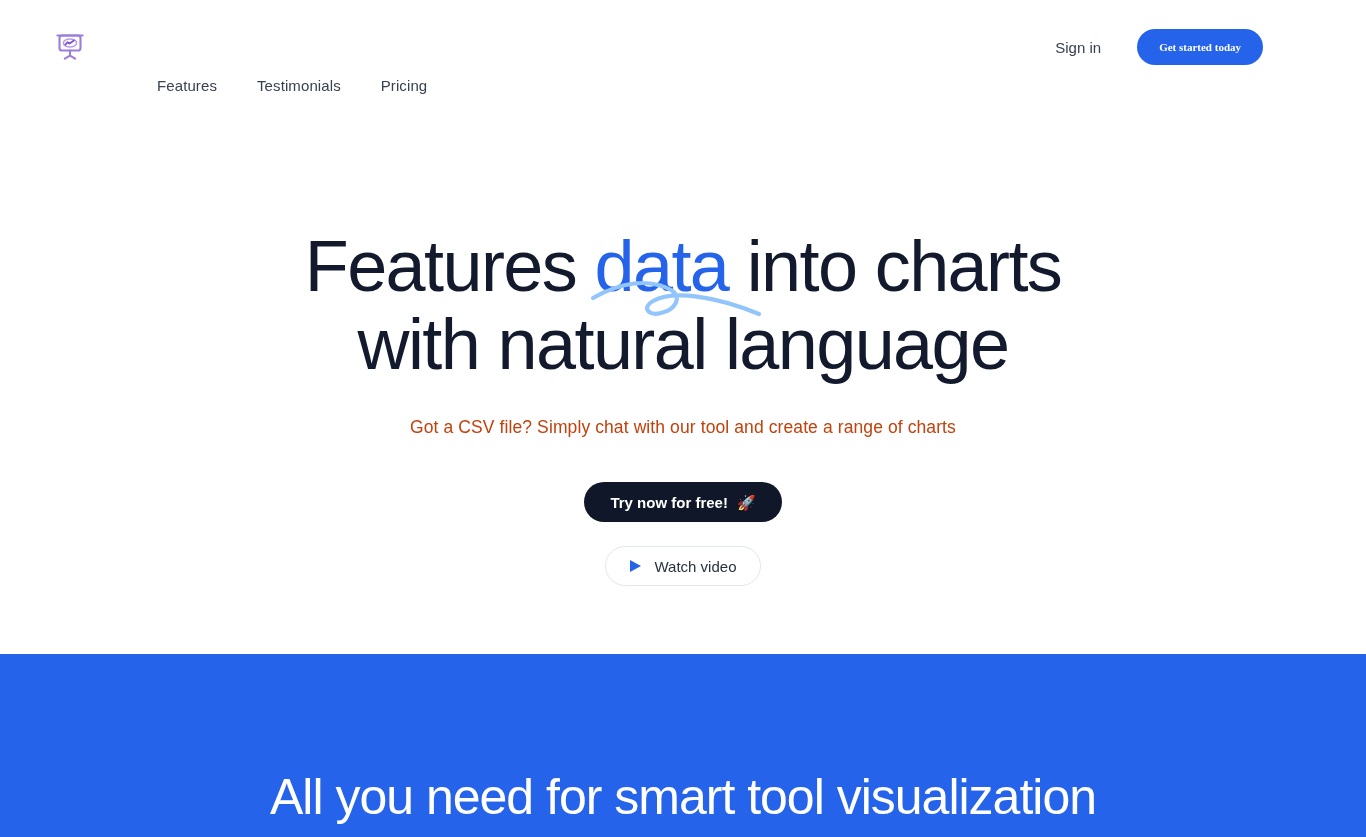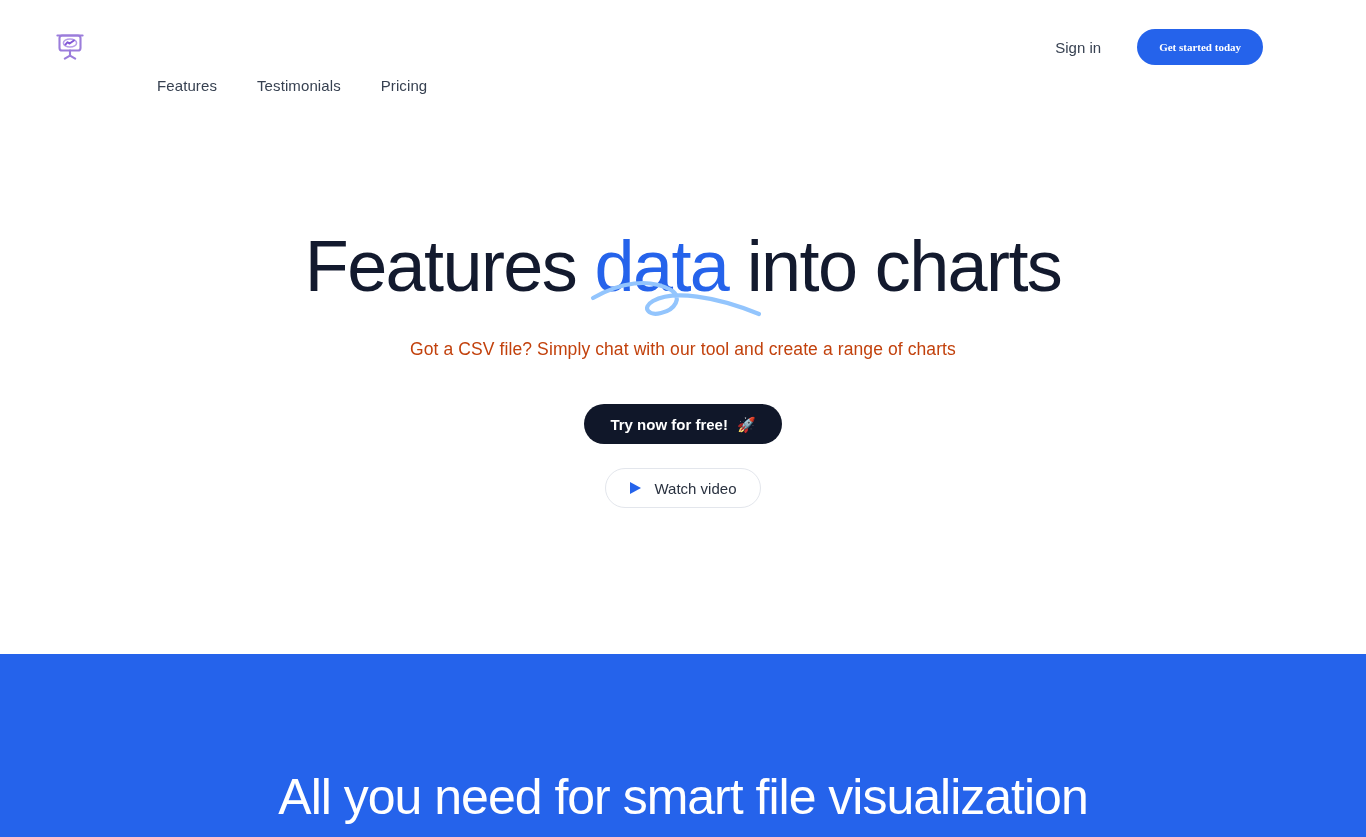--- a/index.html
+++ b/index.html
@@ -251,35 +251,36 @@
 
   <section class="hero">
 
     <h1 class="hero-title">
       <span>Features </span><span class="word-data"><span>data</span><span class="swoosh">
           <svg width="186" height="62" viewBox="0 0 186 62" aria-hidden="true">
             <path d="M6 28 C 34 12, 62 8, 84 20 C 96 27, 88 40, 74 43 C 62 46, 54 38, 66 31
                      C 86 20, 128 26, 172 44" fill="none" stroke="#93c5fd" stroke-width="4.2" stroke-linecap="round" stroke-linejoin="round"></path>
           </svg>
         </span></span><span> into charts</span>
+      <span class="line2">with natural language</span>
     </h1>
 
     <p class="hero-sub">Got a CSV file? Simply chat with our tool and create a range of charts</p>
 
     <div class="hero-buttons">
       <button class="btn-dark">
         <span>Try now for free!</span>
         <span class="emoji">🚀</span>
       </button>
 
       <button class="btn-light">
         <span class="play-tri"></span>
         <span>Watch video</span>
       </button>
     </div>
 
   </section>
 
   <section class="blue-section">
-    <h2 class="blue-heading">All you need for smart file visualization</h2>
+    <h2 class="blue-heading">All you need for smart tool visualization</h2>
   </section>
 
 </div>
 
 </body></html>

